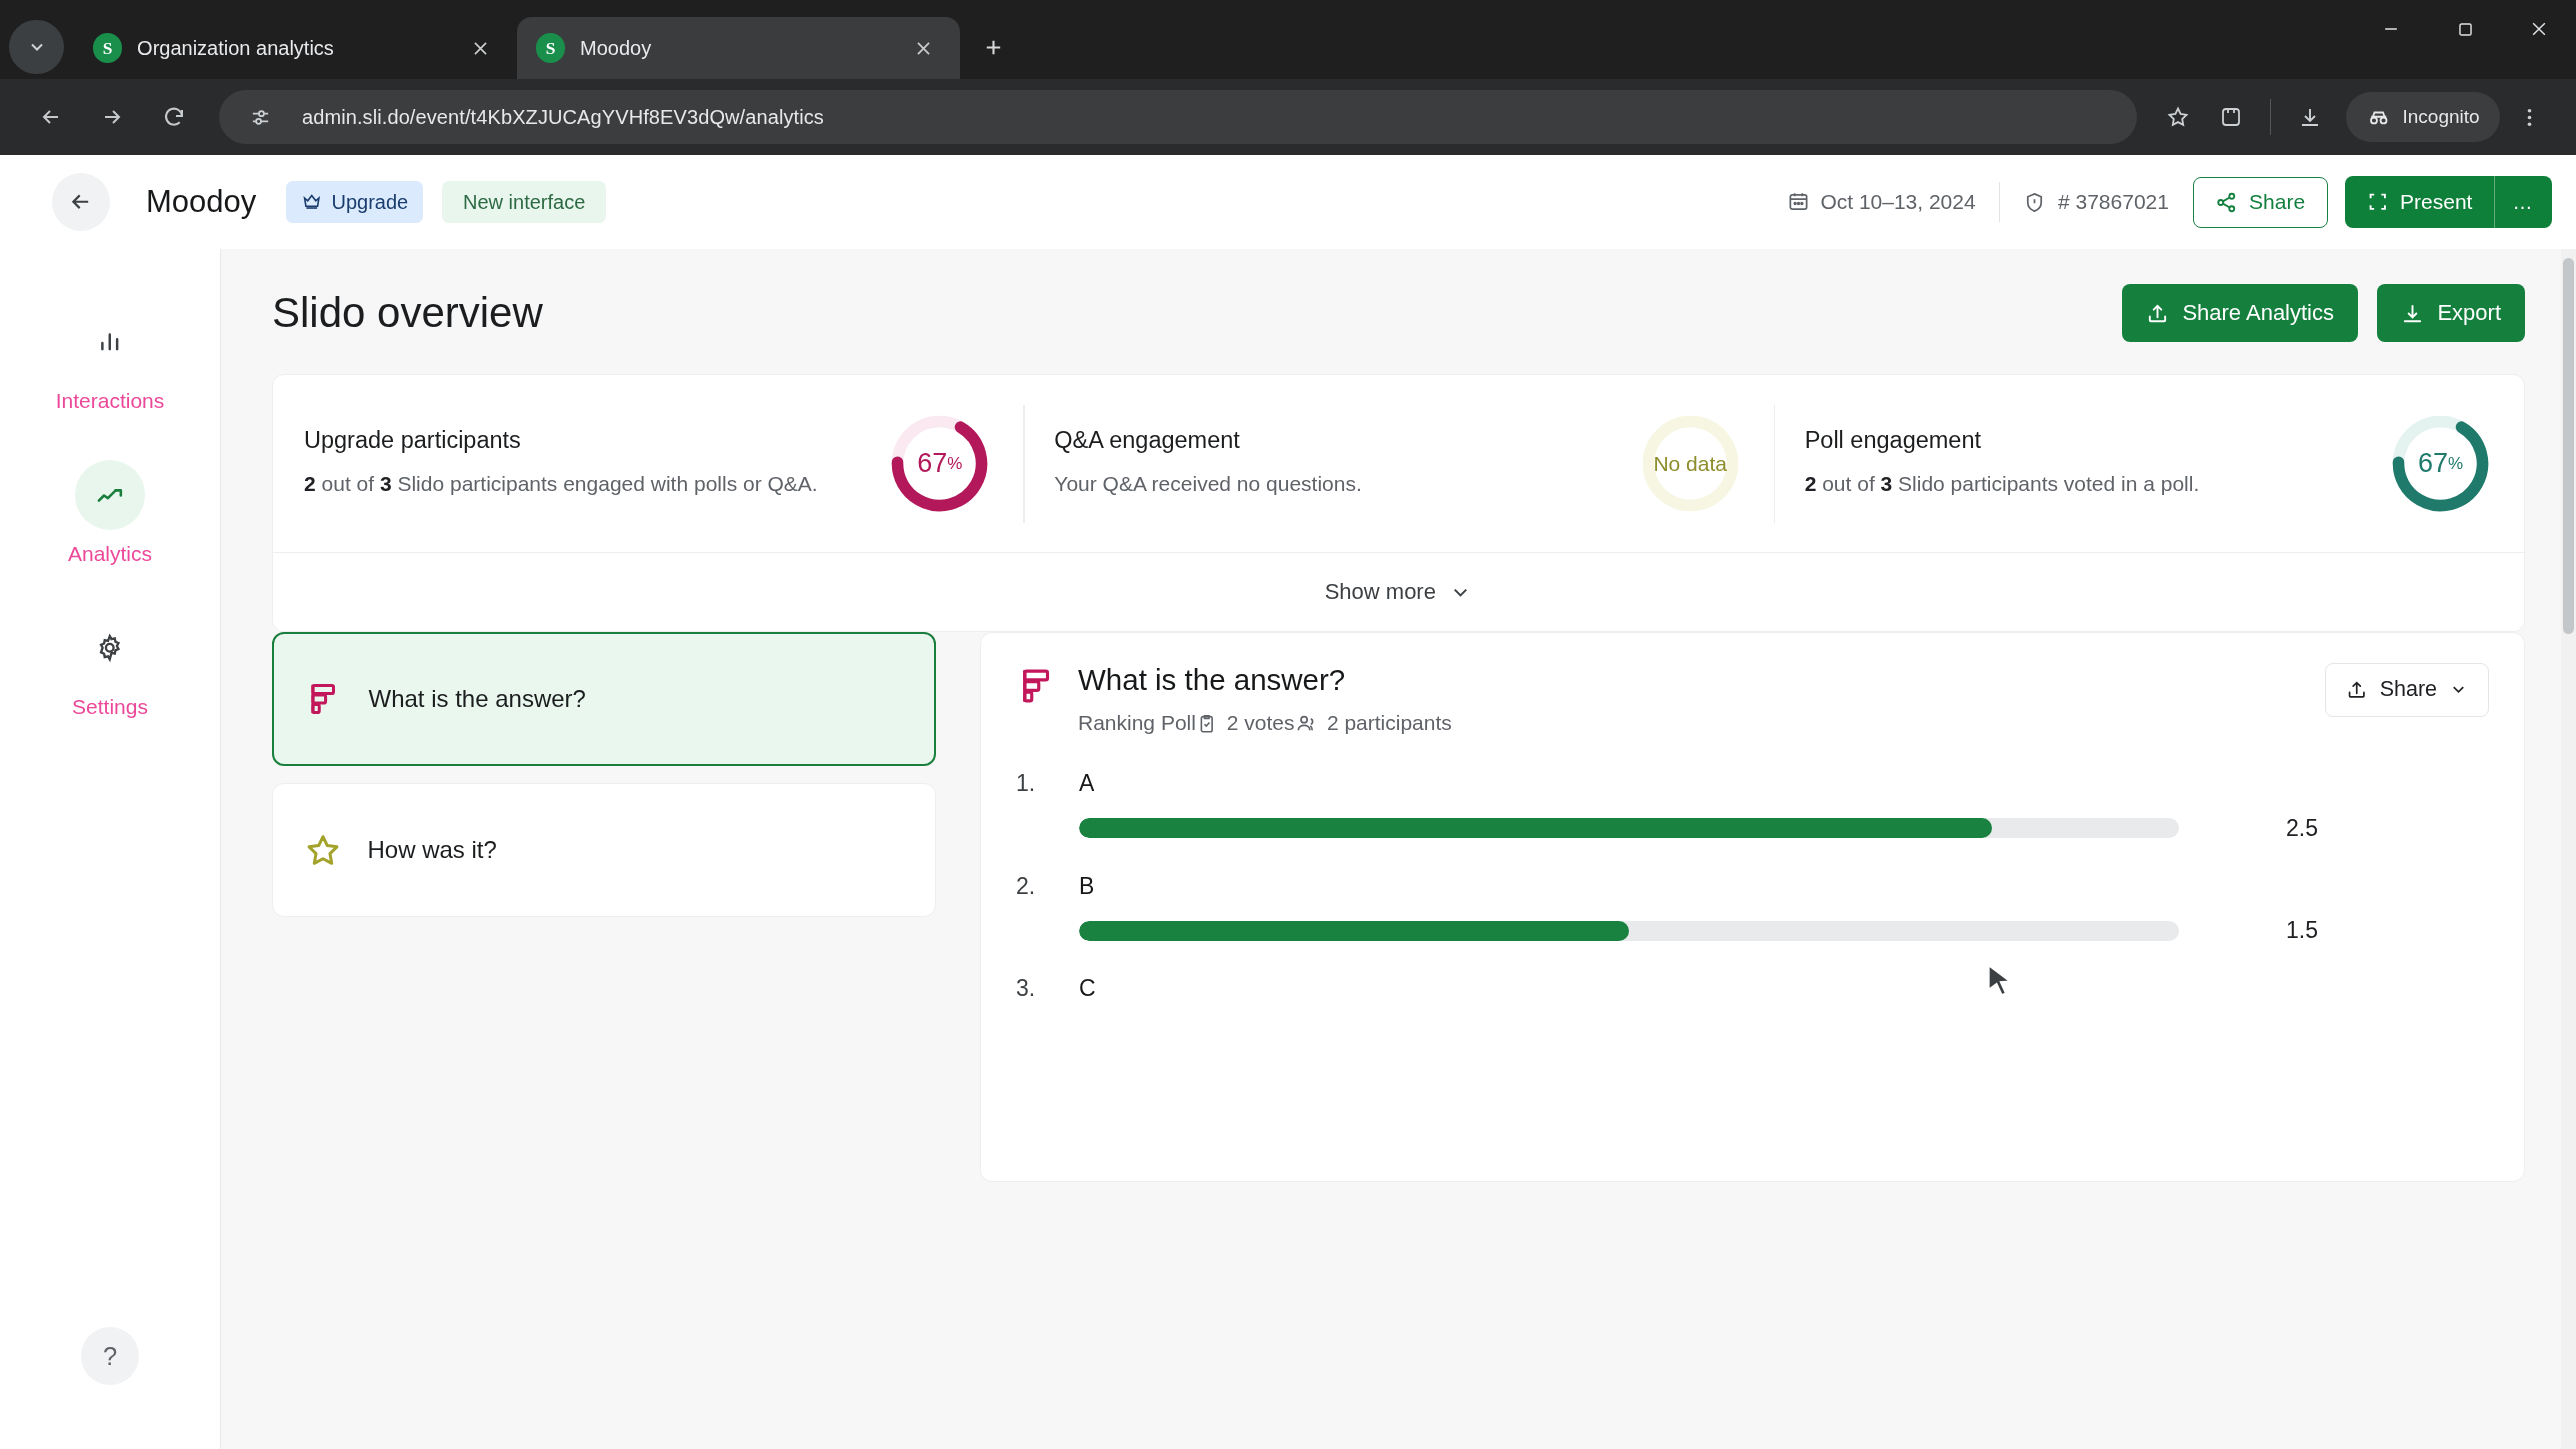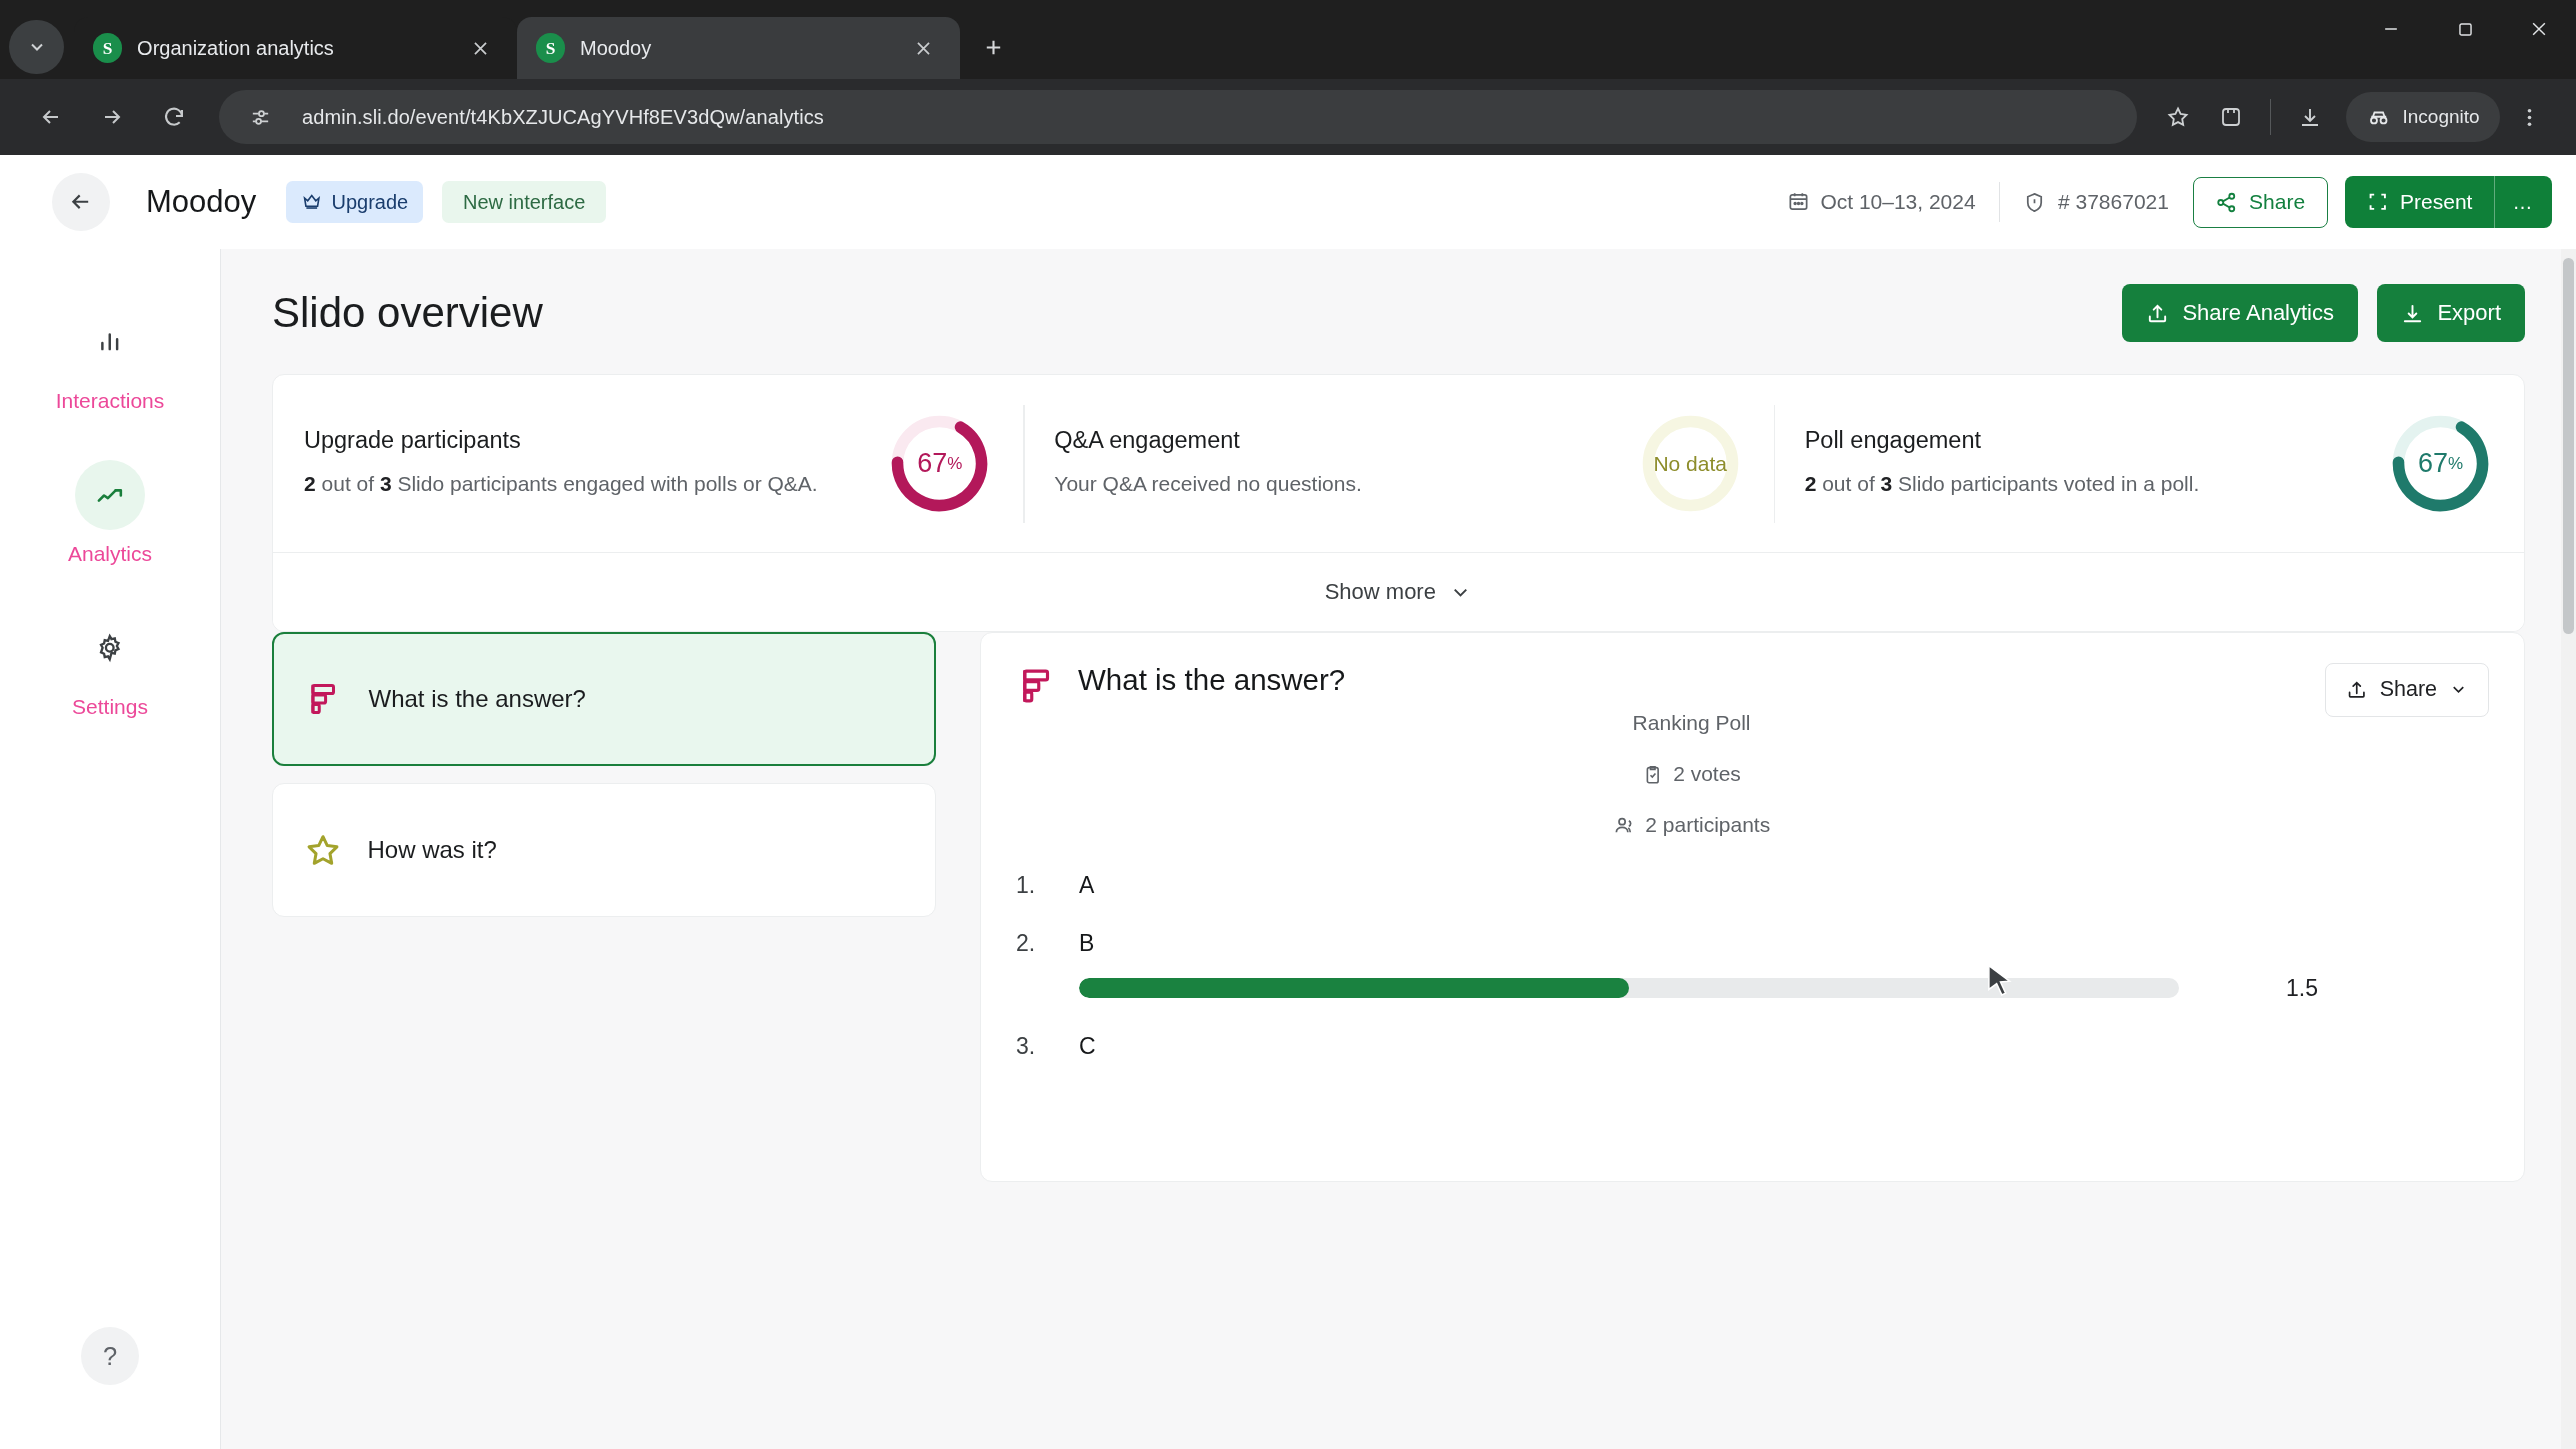--- a/index.html
+++ b/index.html
@@ -187,21 +187,21 @@
   .poll-item.selected { background: #e9f7ee; border: 2.7px solid #1a7f3c; }
   .poll-item-label { font-size: 24px; color: #1b1d1f; }
 
   .poll-detail {
     flex: 1 1 auto; background: #fff; border: 1.3px solid #eceeef; border-radius: 12px;
     padding: 29.5px 35px 0 35px; min-width: 0; min-height: 550px;
   }
   .detail-head { display: flex; align-items: flex-start; gap: 20px; }
   .detail-texts { flex: 1 1 auto; min-width: 0; }
   .detail-q { font-size: 29.5px; color: #16181a; margin-bottom: 14.8px; }
-  .detail-meta { display: flex; align-items: center; gap: 27px; color: #5f6368; font-size: 21px; flex-direction: column; }
+  .detail-meta { display: flex; align-items: center; color: #5f6368; font-size: 21px; }
   .meta-chip { display: flex; align-items: center; gap: 9.4px; }
   .share-dd {
     flex: 0 0 auto; height: 54px; border: 1.3px solid #e3e5e7; border-radius: 8px;
     display: flex; align-items: center; gap: 12px; padding: 0 20px; font-size: 21.5px; color: #202124;
     background: #fff;
   }
 
   .rank-list { margin-top: 35px; }
   .rank-row { margin-bottom: 31px; }
   .rank-head { display: flex; align-items: baseline; gap: 31px; margin-bottom: 17.4px; }
@@ -595,20 +595,26 @@
                 </div>
               </div>
 
               <div class="rank-list">
 
                 <div class="rank-row">
                   <div class="rank-head">
                     <span class="rank-num">1.</span>
                     <span class="rank-opt">A</span>
                   </div>
+                  <div class="rank-barline">
+                    <div class="bar-track">
+                      <div class="bar-fill" style="width:83%"></div>
+                    </div>
+                    <div class="bar-value">2.5</div>
+                  </div>
                 </div>
 
                 <div class="rank-row">
                   <div class="rank-head">
                     <span class="rank-num">2.</span>
                     <span class="rank-opt">B</span>
                   </div>
                   <div class="rank-barline">
                     <div class="bar-track">
                       <div class="bar-fill" style="width:50%"></div>

